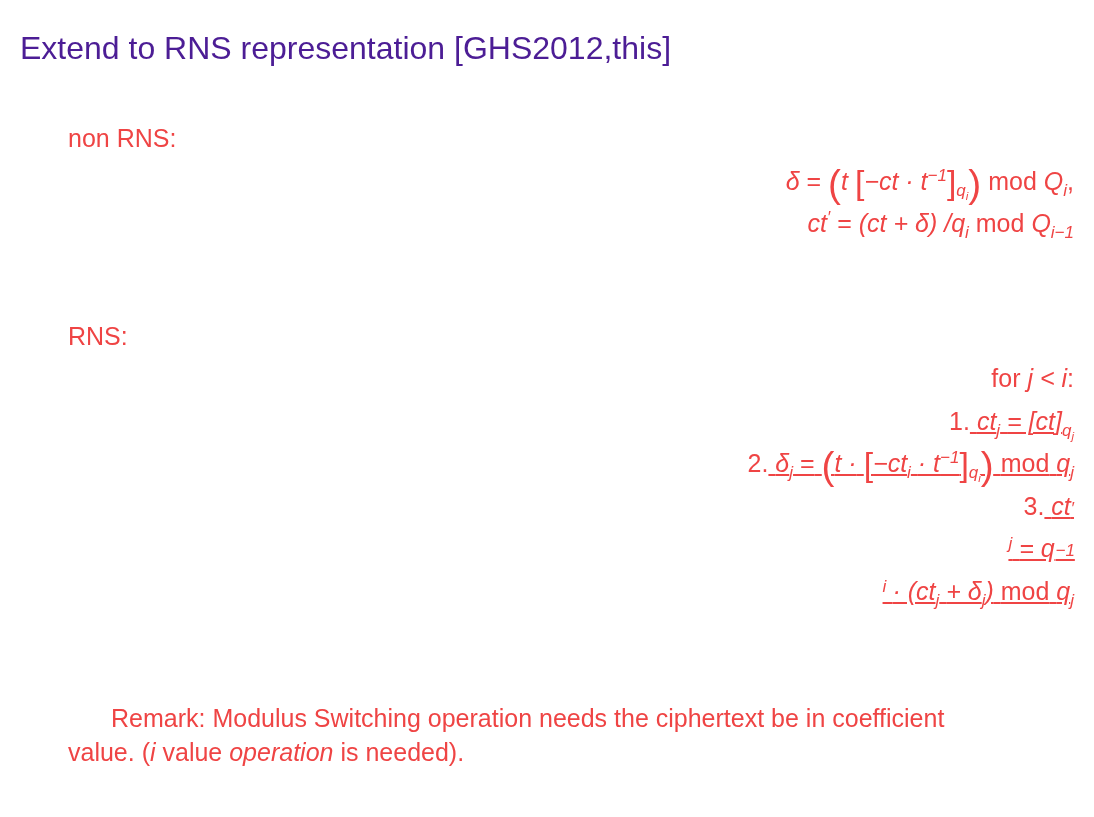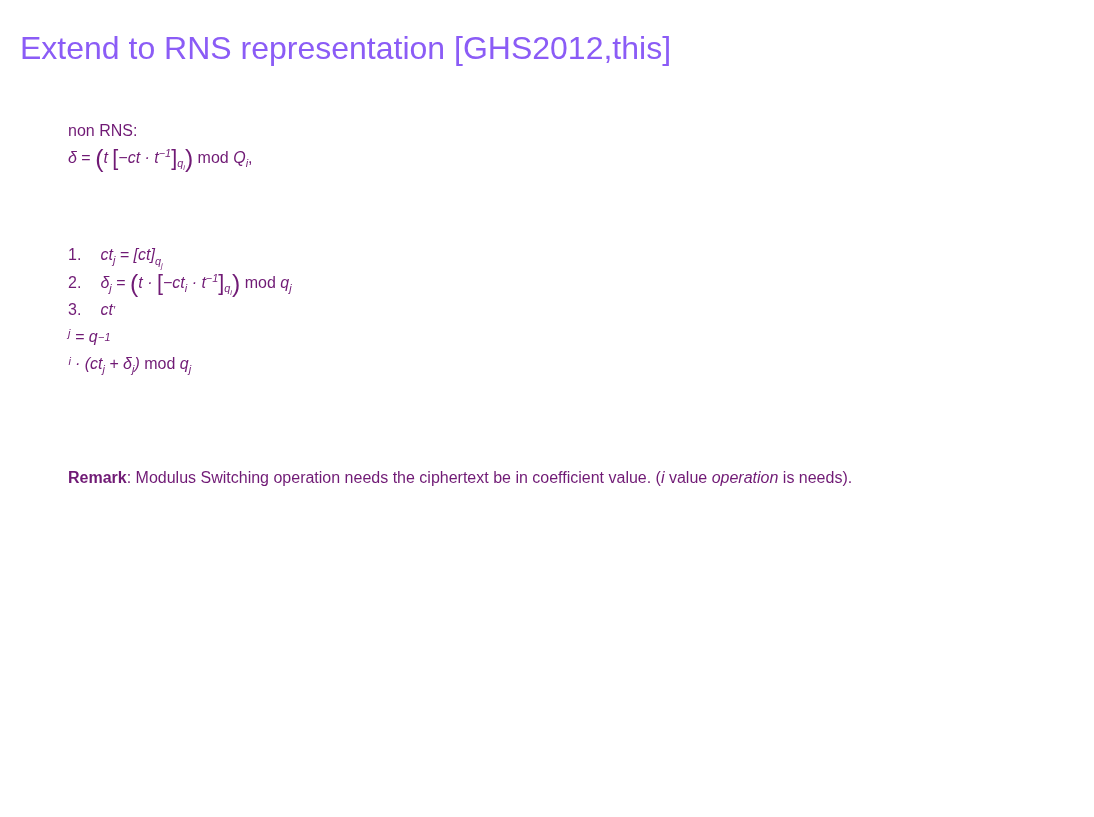--- a/index.html
+++ b/index.html
@@ -10,40 +10,41 @@
       background: white;
       font-family: Arial, Helvetica, sans-serif;
       color: black;
       overflow: hidden;
     }
     .slide {
       padding: 30px 20px 20px 20px;
       box-sizing: border-box;
     }
     .title {
-      color: #8b5cf6;
+      color: #4c1d95;
       font-size: 32px;
       font-weight: normal;
       margin-bottom: 50px;
     }
     .content {
       padding-left: 48px;
-      font-size: 16px;
+      font-size: 25px;
       line-height: 1.7;
-      color: #701a75;
+      color: #ef4444;
     }
     .section-label {
       margin-bottom: 0px;
     }
     .block {
       margin-bottom: 70px;
     }
     .eq {
       font-style: italic;
       white-space: nowrap;
+      text-align: right;
     }
     sub {
       font-size: 0.68em;
       vertical-align: sub;
       line-height: 0;
     }
     sup {
       font-size: 0.68em;
       vertical-align: super;
       line-height: 0;
@@ -58,32 +59,33 @@
       font-style: normal;
     }
     .big-bracket {
       font-size: 1.35em;
       vertical-align: -0.11em;
       line-height: 0;
       font-style: normal;
     }
     .ol {
       margin: 0;
+      text-decoration: underline;
     }
     .ol .num {
       display: inline-block;
       width: 28px;
       font-style: normal;
     }
     .remark {
       margin-top: 90px;
       line-height: 1.35;
       max-width: 920px;
     }
-    .bold { font-weight: bold; font-style: normal; }
+    .bold { font-weight: normal; font-style: normal; margin-left: 43px; }
     .ital { font-style: italic; }
   </style>
 </head>
 <body>
 
 <div class="slide">
   <div class="title">Extend to RNS representation [GHS2012,this]</div>
 
   <div class="content">
 
@@ -92,23 +94,35 @@
 
       <div class="eq">
         <span>δ</span>
         <span class="upright">=</span>
         <span class="big-paren">(</span><span>t</span>
         <span class="big-bracket">[</span><span>−ct · t</span><sup>−1</sup><span class="big-bracket">]</span><sub><span>q</span><sub>i</sub></sub><span class="big-paren">)</span>
         <span class="upright">mod</span>
         <span>Q</span><sub>i</sub><span class="upright">,</span>
       </div>
 
+      <div class="eq">
+        <span>ct</span><sup>′</sup>
+        <span class="upright">=</span>
+        <span>(ct + δ) /q</span><sub>i</sub>
+        <span class="upright">mod</span>
+        <span>Q</span><sub>i−1</sub>
+      </div>
     </div>
 
     <div class="block">
+      <div class="section-label">RNS:</div>
+      <div class="eq">
+        <span class="upright">for</span>
+        <span>j &lt; i</span><span class="upright">:</span>
+      </div>
 
       <div class="ol">
         <div class="eq">
           <span class="num">1.</span>
           <span>ct</span><sub>j</sub>
           <span>= [ct]</span><sub><span>q</span><sub>j</sub></sub>
         </div>
 
         <div class="eq">
           <span class="num">2.</span>
@@ -127,17 +141,17 @@
           <span>= q</span><sub style="position:relative;left:0.05em"><sup style="font-size:1em">−1</sup><br><span style="position:relative;top:-0.8em">i</span></sub>
           <span>· (ct</span><sub>j</sub>
           <span>+ δ</span><sub>j</sub><span>)</span>
           <span class="upright">mod</span>
           <span>q</span><sub>j</sub>
         </div>
       </div>
     </div>
 
     <div class="remark">
-      <span class="bold">Remark</span><span>: Modulus Switching operation needs the ciphertext be in coefficient value. (</span><span class="ital">i</span><span> value </span><span class="ital">operation</span><span> is needs).</span>
+      <span class="bold">Remark</span><span>: Modulus Switching operation needs the ciphertext be in coefficient value. (</span><span class="ital">i</span><span> value </span><span class="ital">operation</span><span> is needed).</span>
     </div>
 
   </div>
 </div>
 
 </body></html>

